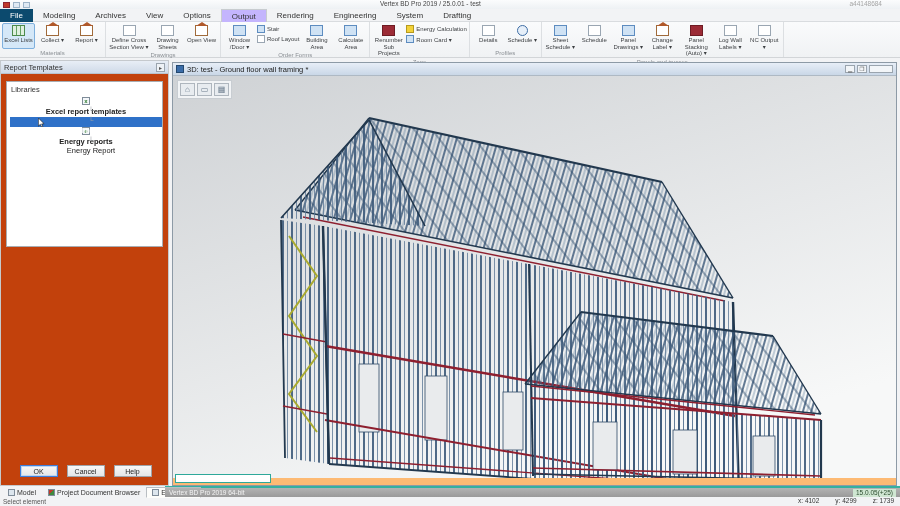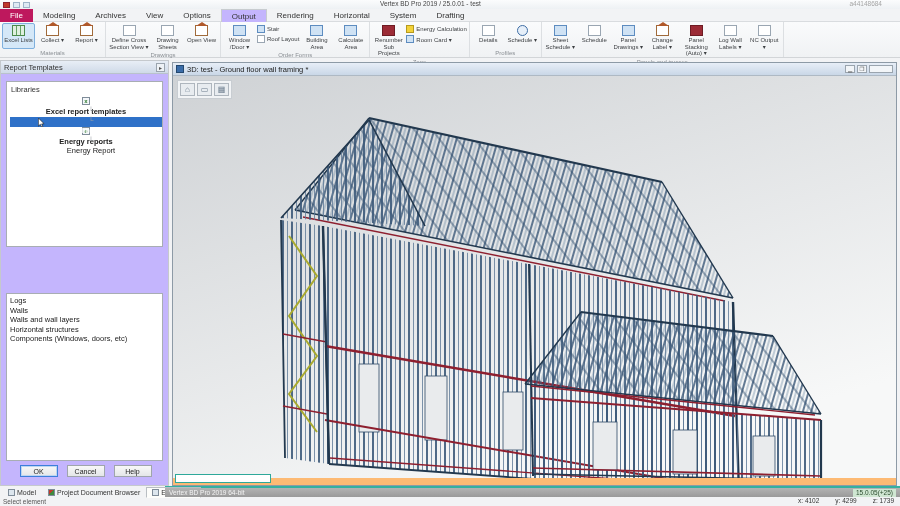--- a/index.html
+++ b/index.html
@@ -14,21 +14,21 @@
   .qat { display:flex; gap:3px; margin-left:3px; }
   .qic { width:7px; height:6px; border:1px solid #9db3c8; background:#dfe9f3; }
   .qic.red { background:#c0392b; border-color:#8e2430; }
   .titlebar .title { position:absolute; left:380px; top:0; }
   .titlebar .wm { position:absolute; right:18px; top:0; color:#a6a6a6; }
 
   
   .tabrow { position:absolute; left:0; top:9px; width:900px; height:13px;
     background:#f2f3f5; border-bottom:1px solid #d9dcdf; display:flex; font-size:8px; }
   .rtab { padding:1px 10px 0 10px; color:#333; height:13px; line-height:12px; }
-  .rtab.file { background:#be185d; color:#fff; }
+  .rtab.file { background:#0c4a6e; color:#fff; }
   .rtab.active { background:#c4b5fd; border:1px solid #c8cccf; border-bottom:none; }
 
   
   .ribbon { position:absolute; left:0; top:22px; width:900px; height:36px;
     background:linear-gradient(#fafbfc,#f0f2f4); border-bottom:1px solid #d2d5d8;
     display:flex; }
   .rgroup { display:flex; flex-direction:column; border-right:1px solid #dcdfe2;
     padding:1px 2px 0 2px; }
   .rbtns { display:flex; flex:1; align-items:stretch; gap:1px; }
   .rglabel { font-size:6px; color:#8a8f94; text-align:center; height:8px; line-height:8px; }
@@ -48,21 +48,21 @@
   .ric.red { background:#9c2b36; border-color:#6e1c24; }
   .ric.yellow { background:#f3d23a; border-color:#b69a1e; width:9px; height:9px; align-self:center; }
   .ric.blue { background:#cfe2f4; border-color:#5d8cc0; }
   .ric.clock { border-radius:50%; width:11px; border-color:#3f6ea5; background:#e6eff9; }
   .rowbtns { display:flex; flex-direction:column; justify-content:flex-start; gap:2px; padding-top:2px; }
   .rowbtn { display:flex; align-items:center; gap:2px; font-size:6px; color:#3c3f42; white-space:nowrap; }
   .rowbtn .ric { width:8px; height:8px; margin:0; }
 
   
   .leftpanel { position:absolute; left:0; top:60px; width:169px; height:426px;
-    background:#c4b5fd; border:1px solid #c5c9cd; }
+    background:#c2410c; border:1px solid #c5c9cd; }
   .lp-head { height:13px; background:linear-gradient(#e8eef6,#cfdae8);
     border-bottom:1px solid #b9c2cc; font-size:7.5px; color:#333;
     display:flex; align-items:center; padding:0 3px; }
   .lp-head .pin { margin-left:auto; width:9px; height:9px; border:1px solid #9aa4ae;
     background:#eef2f6; font-size:6px; line-height:8px; text-align:center; color:#555; }
   .lp-box { position:absolute; left:5px; width:157px; background:#fff;
     border:1px solid #a8adb3; font-size:7.5px; color:#222; }
   .treebox { top:20px; height:166px; padding:2px 0 0 3px; }
   .lib-label { font-size:7.5px; color:#333; margin:1px 0 3px 1px; }
   .trow { display:flex; align-items:center; height:10px; gap:2px; white-space:nowrap;flex-direction:column; }
@@ -130,21 +130,21 @@
   </div>
 
   <div class="tabrow">
     <span class="rtab file">File</span>
     <span class="rtab">Modeling</span>
     <span class="rtab">Archives</span>
     <span class="rtab">View</span>
     <span class="rtab">Options</span>
     <span class="rtab active">Output</span>
     <span class="rtab">Rendering</span>
-    <span class="rtab">Horizontal</span>
+    <span class="rtab">Engineering</span>
     <span class="rtab">System</span>
     <span class="rtab">Drafting</span>
   </div>
 
   <div class="ribbon">
 
     <div class="rgroup">
       <div class="rbtns">
         <div class="rbtn sel">
           <span class="ric grid"></span>
@@ -300,27 +300,20 @@
       </div>
       <div class="trow bold">
         <span class="tic">e</span>
         <span>Energy reports</span>
       </div>
       <div class="trow child">
         <span>Energy Report</span>
       </div>
     </div>
 
-    <div class="lp-box listbox">
-      <div>Logs</div>
-      <div>Walls</div>
-      <div>Walls and wall layers</div>
-      <div>Horizontal structures</div>
-      <div>Components (Windows, doors, etc)</div>
-    </div>
 
     <div class="lp-buttons">
       <div class="pbtn focus">OK</div>
       <div class="pbtn">Cancel</div>
       <div class="pbtn">Help</div>
     </div>
   </div>
 
   <div class="viewport">
     <div class="vp-title">

